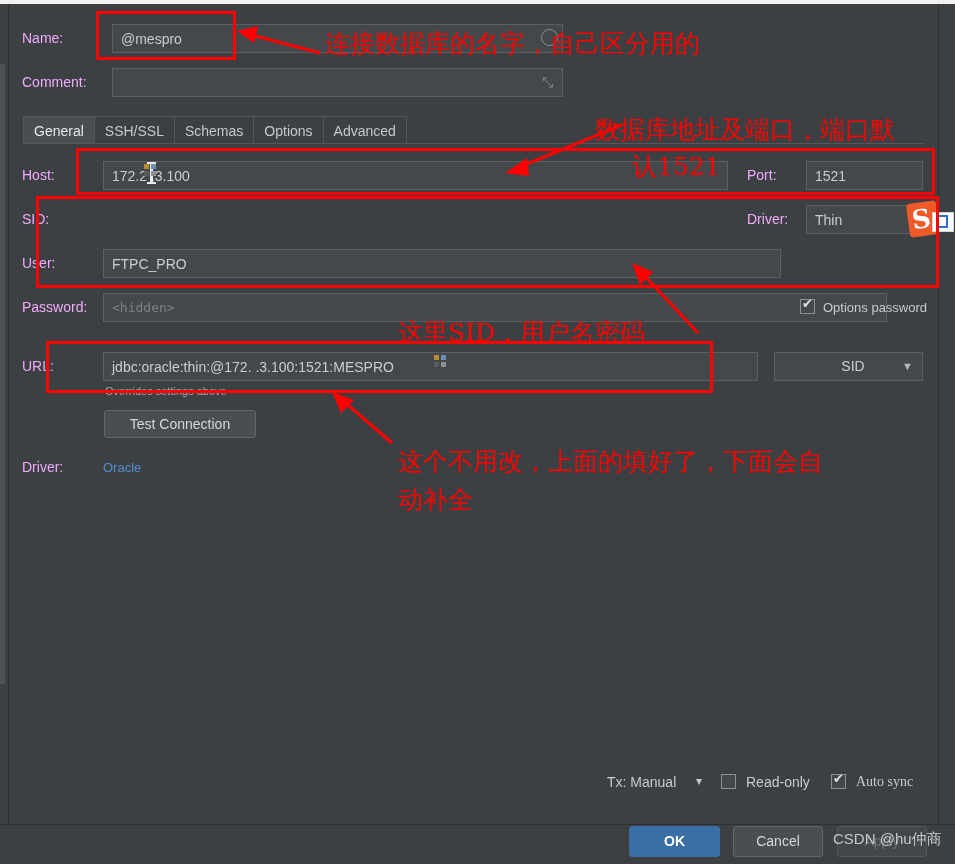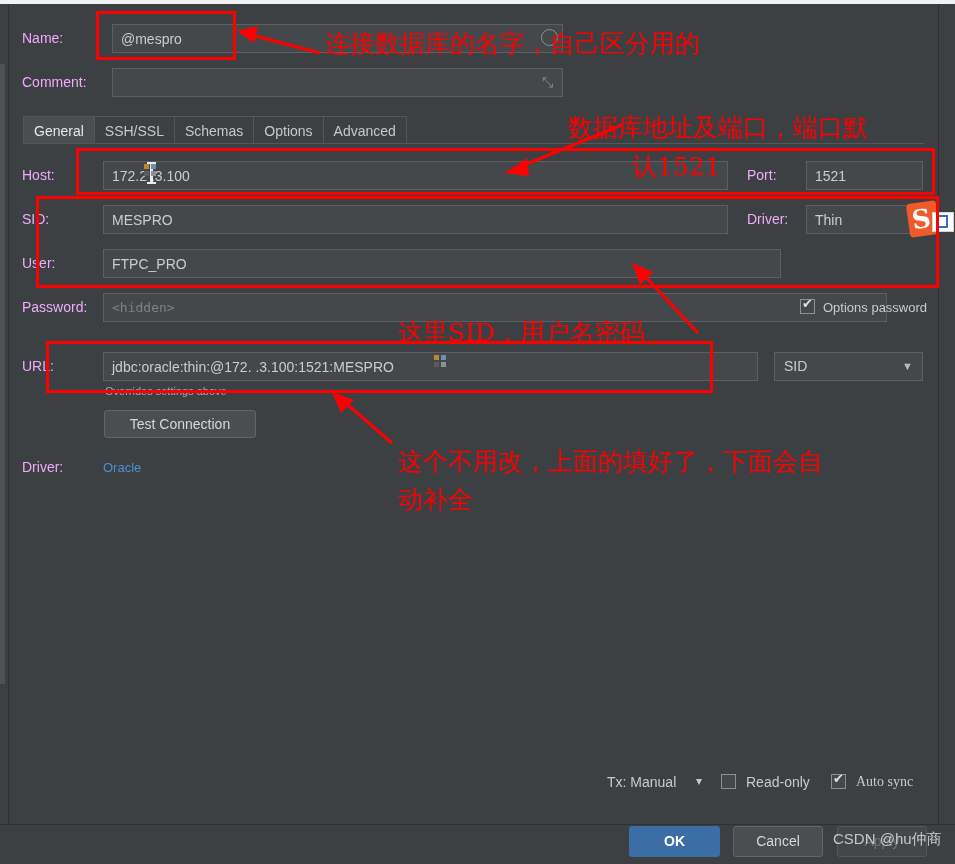--- a/index.html
+++ b/index.html
@@ -106,20 +106,21 @@
   
   .combo {
     position: absolute;
     background: #45484b;
     border: 1px solid #5c6063;
     color: #c9cdd1;
     font-size: 14px;
     height: 29px;
     line-height: 27px;
     padding-left: 9px;
+    text-align: center;
   }
   .combo .arrow {
     position: absolute; right: 9px; top: 0;
     color: #b6babd; font-size: 11px;
   }
 
   .btn {
     position: absolute;
     background: #4a4e51;
     border: 1px solid #63676a;
@@ -290,21 +291,20 @@
       <div class="tab">Advanced</div>
     </div>
     <div class="tab-underline"></div>
 
     <div class="row-label" style="left:13px; top:163px;">Host:</div>
     <div class="field" style="left:94px; top:157px; width:625px;">172.2 .3.100</div>
     <div class="row-label" style="left:738px; top:163px;">Port:</div>
     <div class="field" style="left:797px; top:157px; width:117px;">1521</div>
 
     <div class="row-label" style="left:13px; top:207px;">SID:</div>
-    <div class="field" style="left:94px; top:201px; width:625px;">MESPRO</div>
     <div class="row-label" style="left:738px; top:207px;">Driver:</div>
     <div class="field" style="left:797px; top:201px; width:117px;">Thin</div>
 
     <div class="row-label" style="left:13px; top:251px;">User:</div>
     <div class="field" style="left:94px; top:245px; width:678px;">FTPC_PRO</div>
 
     <div class="row-label" style="left:13px; top:295px;">Password:</div>
     <div class="field placeholder" style="left:94px; top:289px; width:784px;">&lt;hidden&gt;</div>
     <div class="cbox checked" style="left:791px; top:295px;"></div>
     <div class="cb-label" style="left:814px; top:296px;">Options password</div>
@@ -359,21 +359,21 @@
     <polygon points="505,173 527,158 529,176" fill="#ff0000"></polygon>
 
     <line x1="698" y1="333" x2="641" y2="272" stroke="#ff0000" stroke-width="3"></line>
     <polygon points="632,263 653,272 640,285" fill="#ff0000"></polygon>
 
     <line x1="392" y1="443" x2="342" y2="400" stroke="#ff0000" stroke-width="3"></line>
     <polygon points="332,392 354,400 341,413" fill="#ff0000"></polygon>
   </svg>
 
   <div class="redtext" style="left:325px; top:27px;">连接数据库的名字，自己区分用的</div>
-  <div class="redtext" style="left:568px; top:113px;font-family:Liberation Mono, monospace;">数据库地址及端口，端口默</div>
+  <div class="redtext" style="left:595px; top:113px;">数据库地址及端口，端口默</div>
   <div class="redtext" style="left:632px; top:150px;">认1521</div>
   <div class="redtext" style="left:398px; top:445px;">这个不用改，上面的填好了，下面会自</div>
   <div class="redtext" style="left:398px; top:316px;">这里SID，用户名密码</div>
   <div class="redtext" style="left:398px; top:483px;">动补全</div>
 
   <div class="watermark">CSDN @hu仲商</div>
 
 </div>
 
 </body></html>

